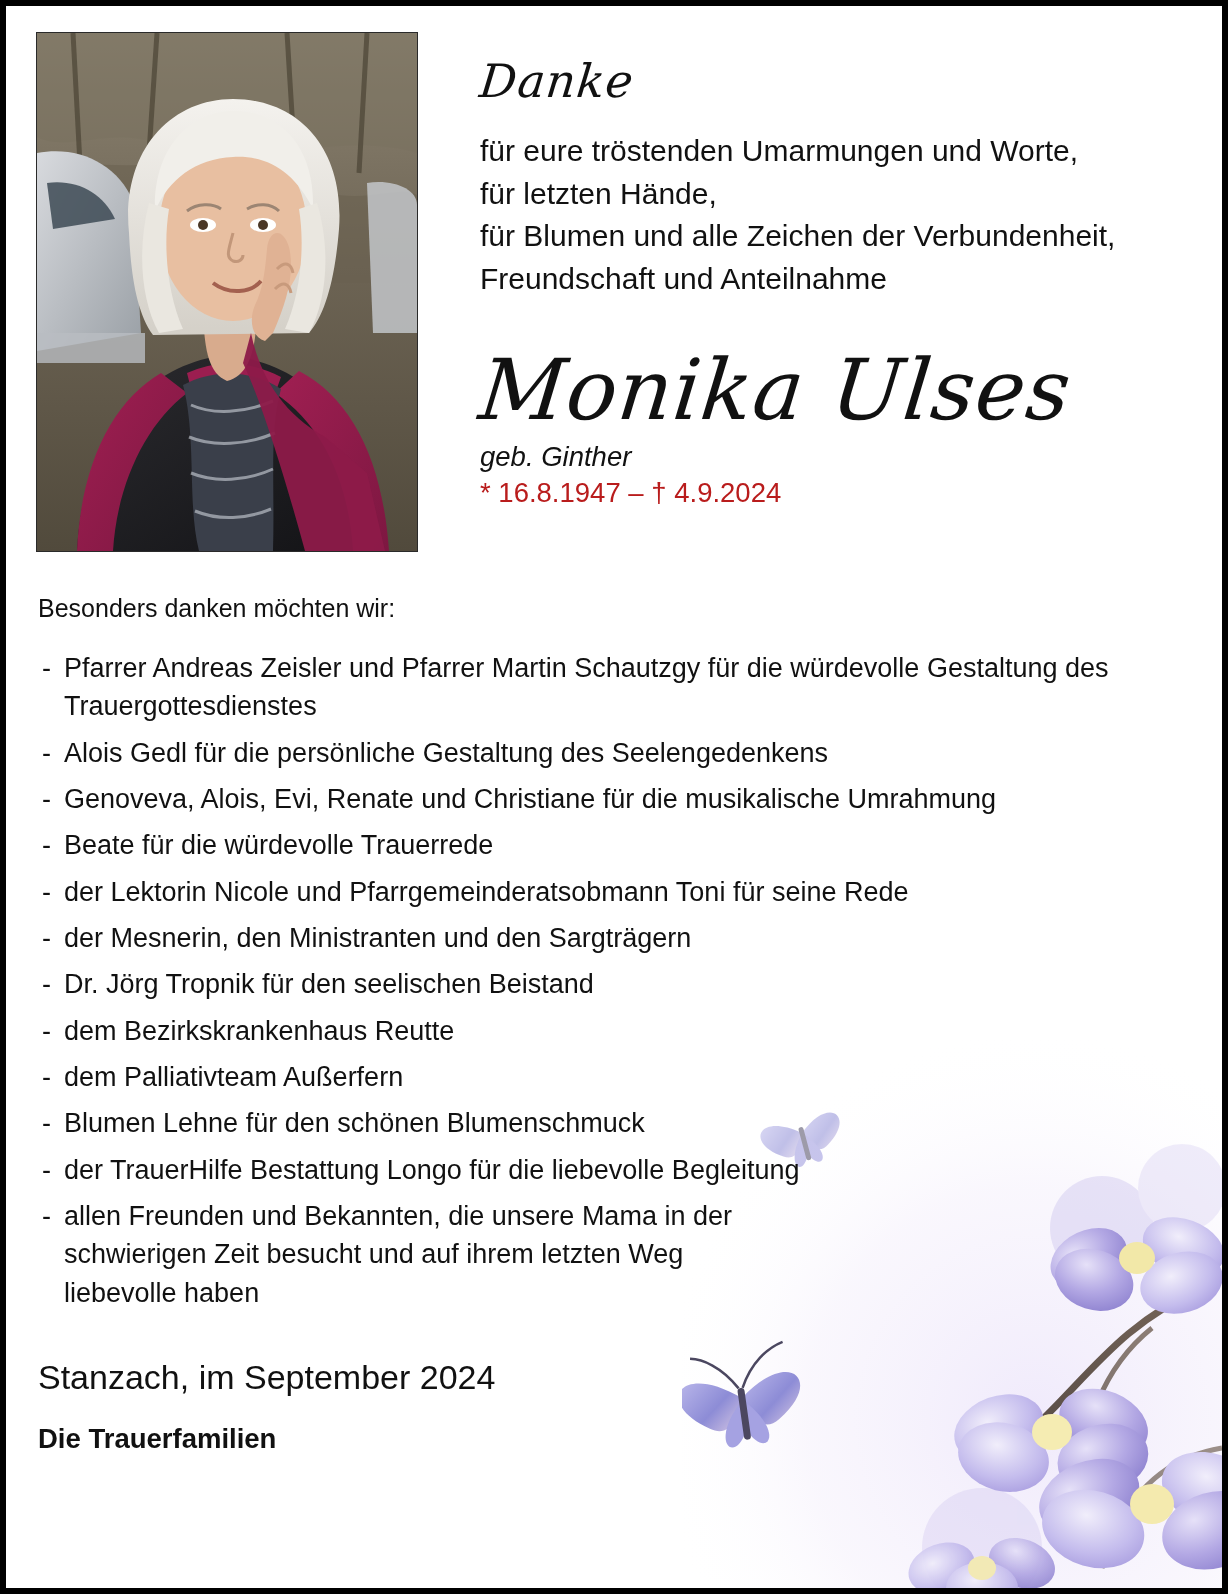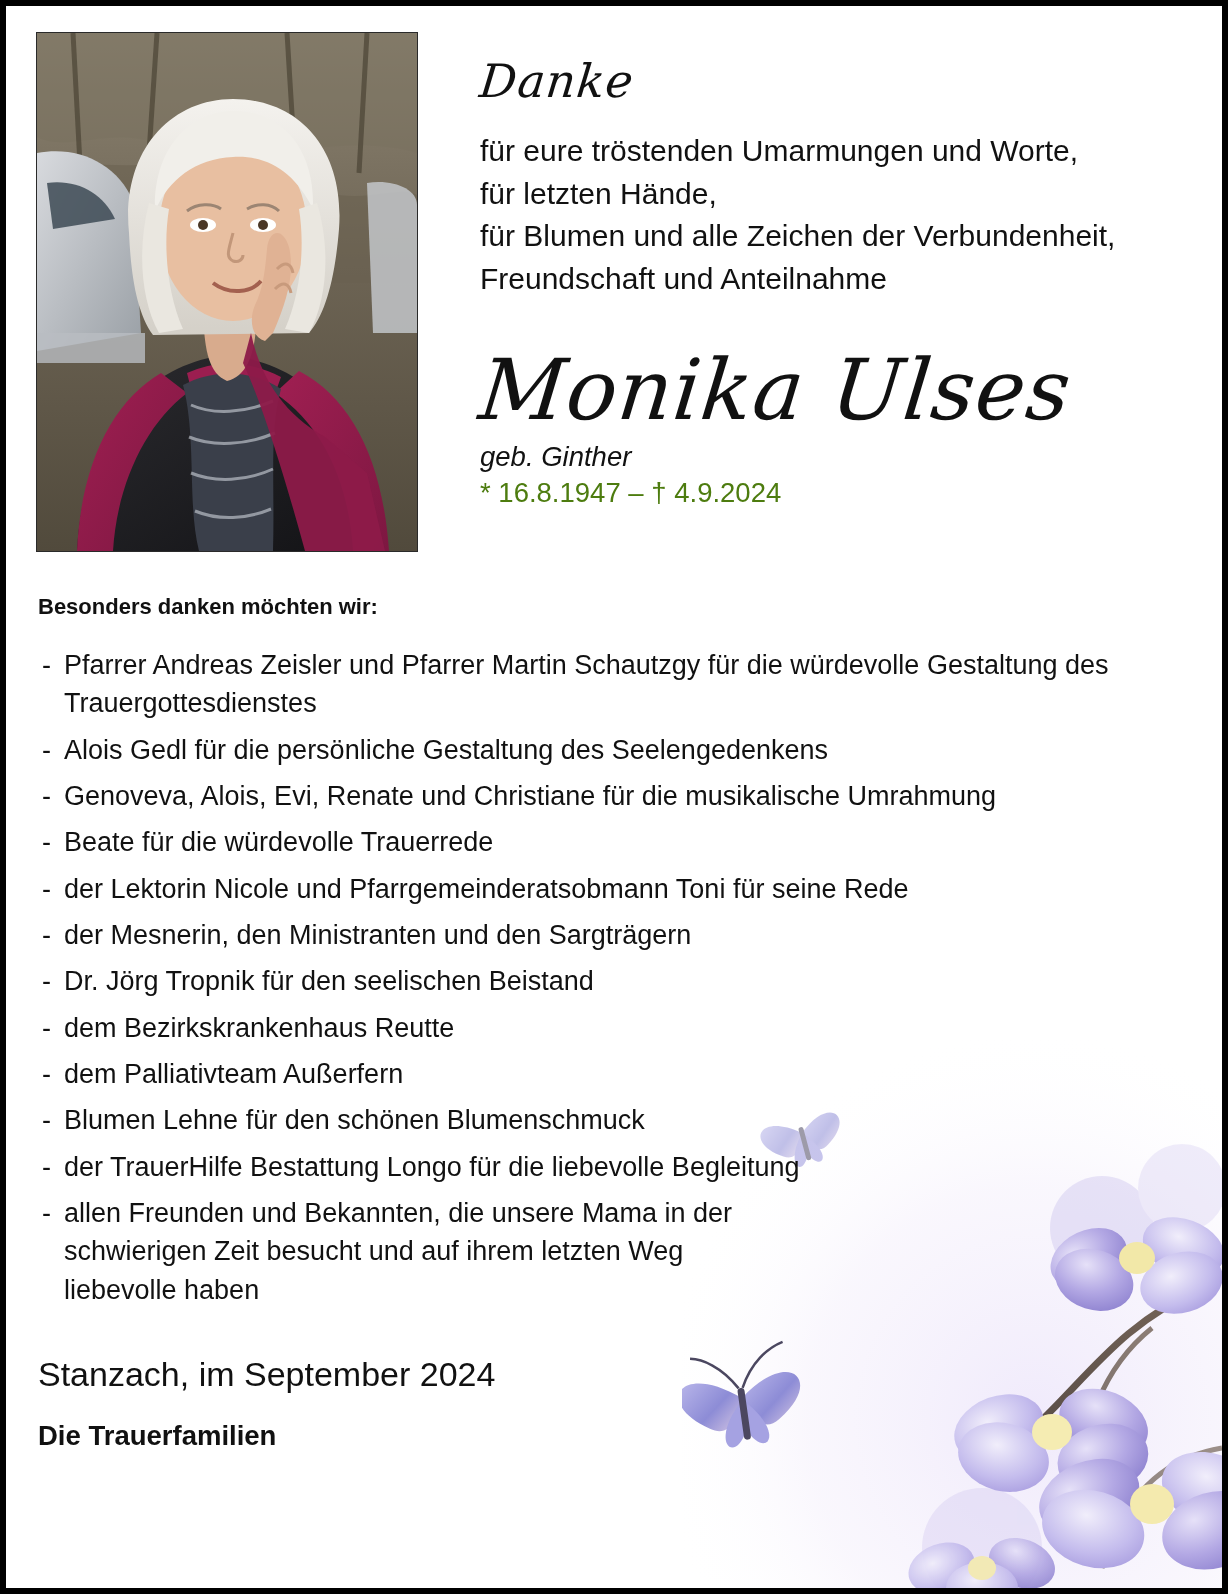--- a/index.html
+++ b/index.html
@@ -86,29 +86,29 @@
     white-space: nowrap;
   }
   .born {
     font-size: 27.5px;
     color: #111;
     margin-bottom: 4px;
     font-style: italic;
   }
   .dates {
     font-size: 27.5px;
-    color: #4d7c0f;
+    color: #b91c1c;
   }
 
   
   .section-title {
     position: relative;
     z-index: 2;
-    font-size: 22px;
-    font-weight: bold;
+    font-size: 25px;
+    font-weight: normal;
     color: #111;
     margin-top: 42px;
     margin-bottom: 26px;
     margin-left: 2px;
   }
   ul.thanks-list {
     position: relative;
     z-index: 2;
     list-style: none;
     margin: 0;

